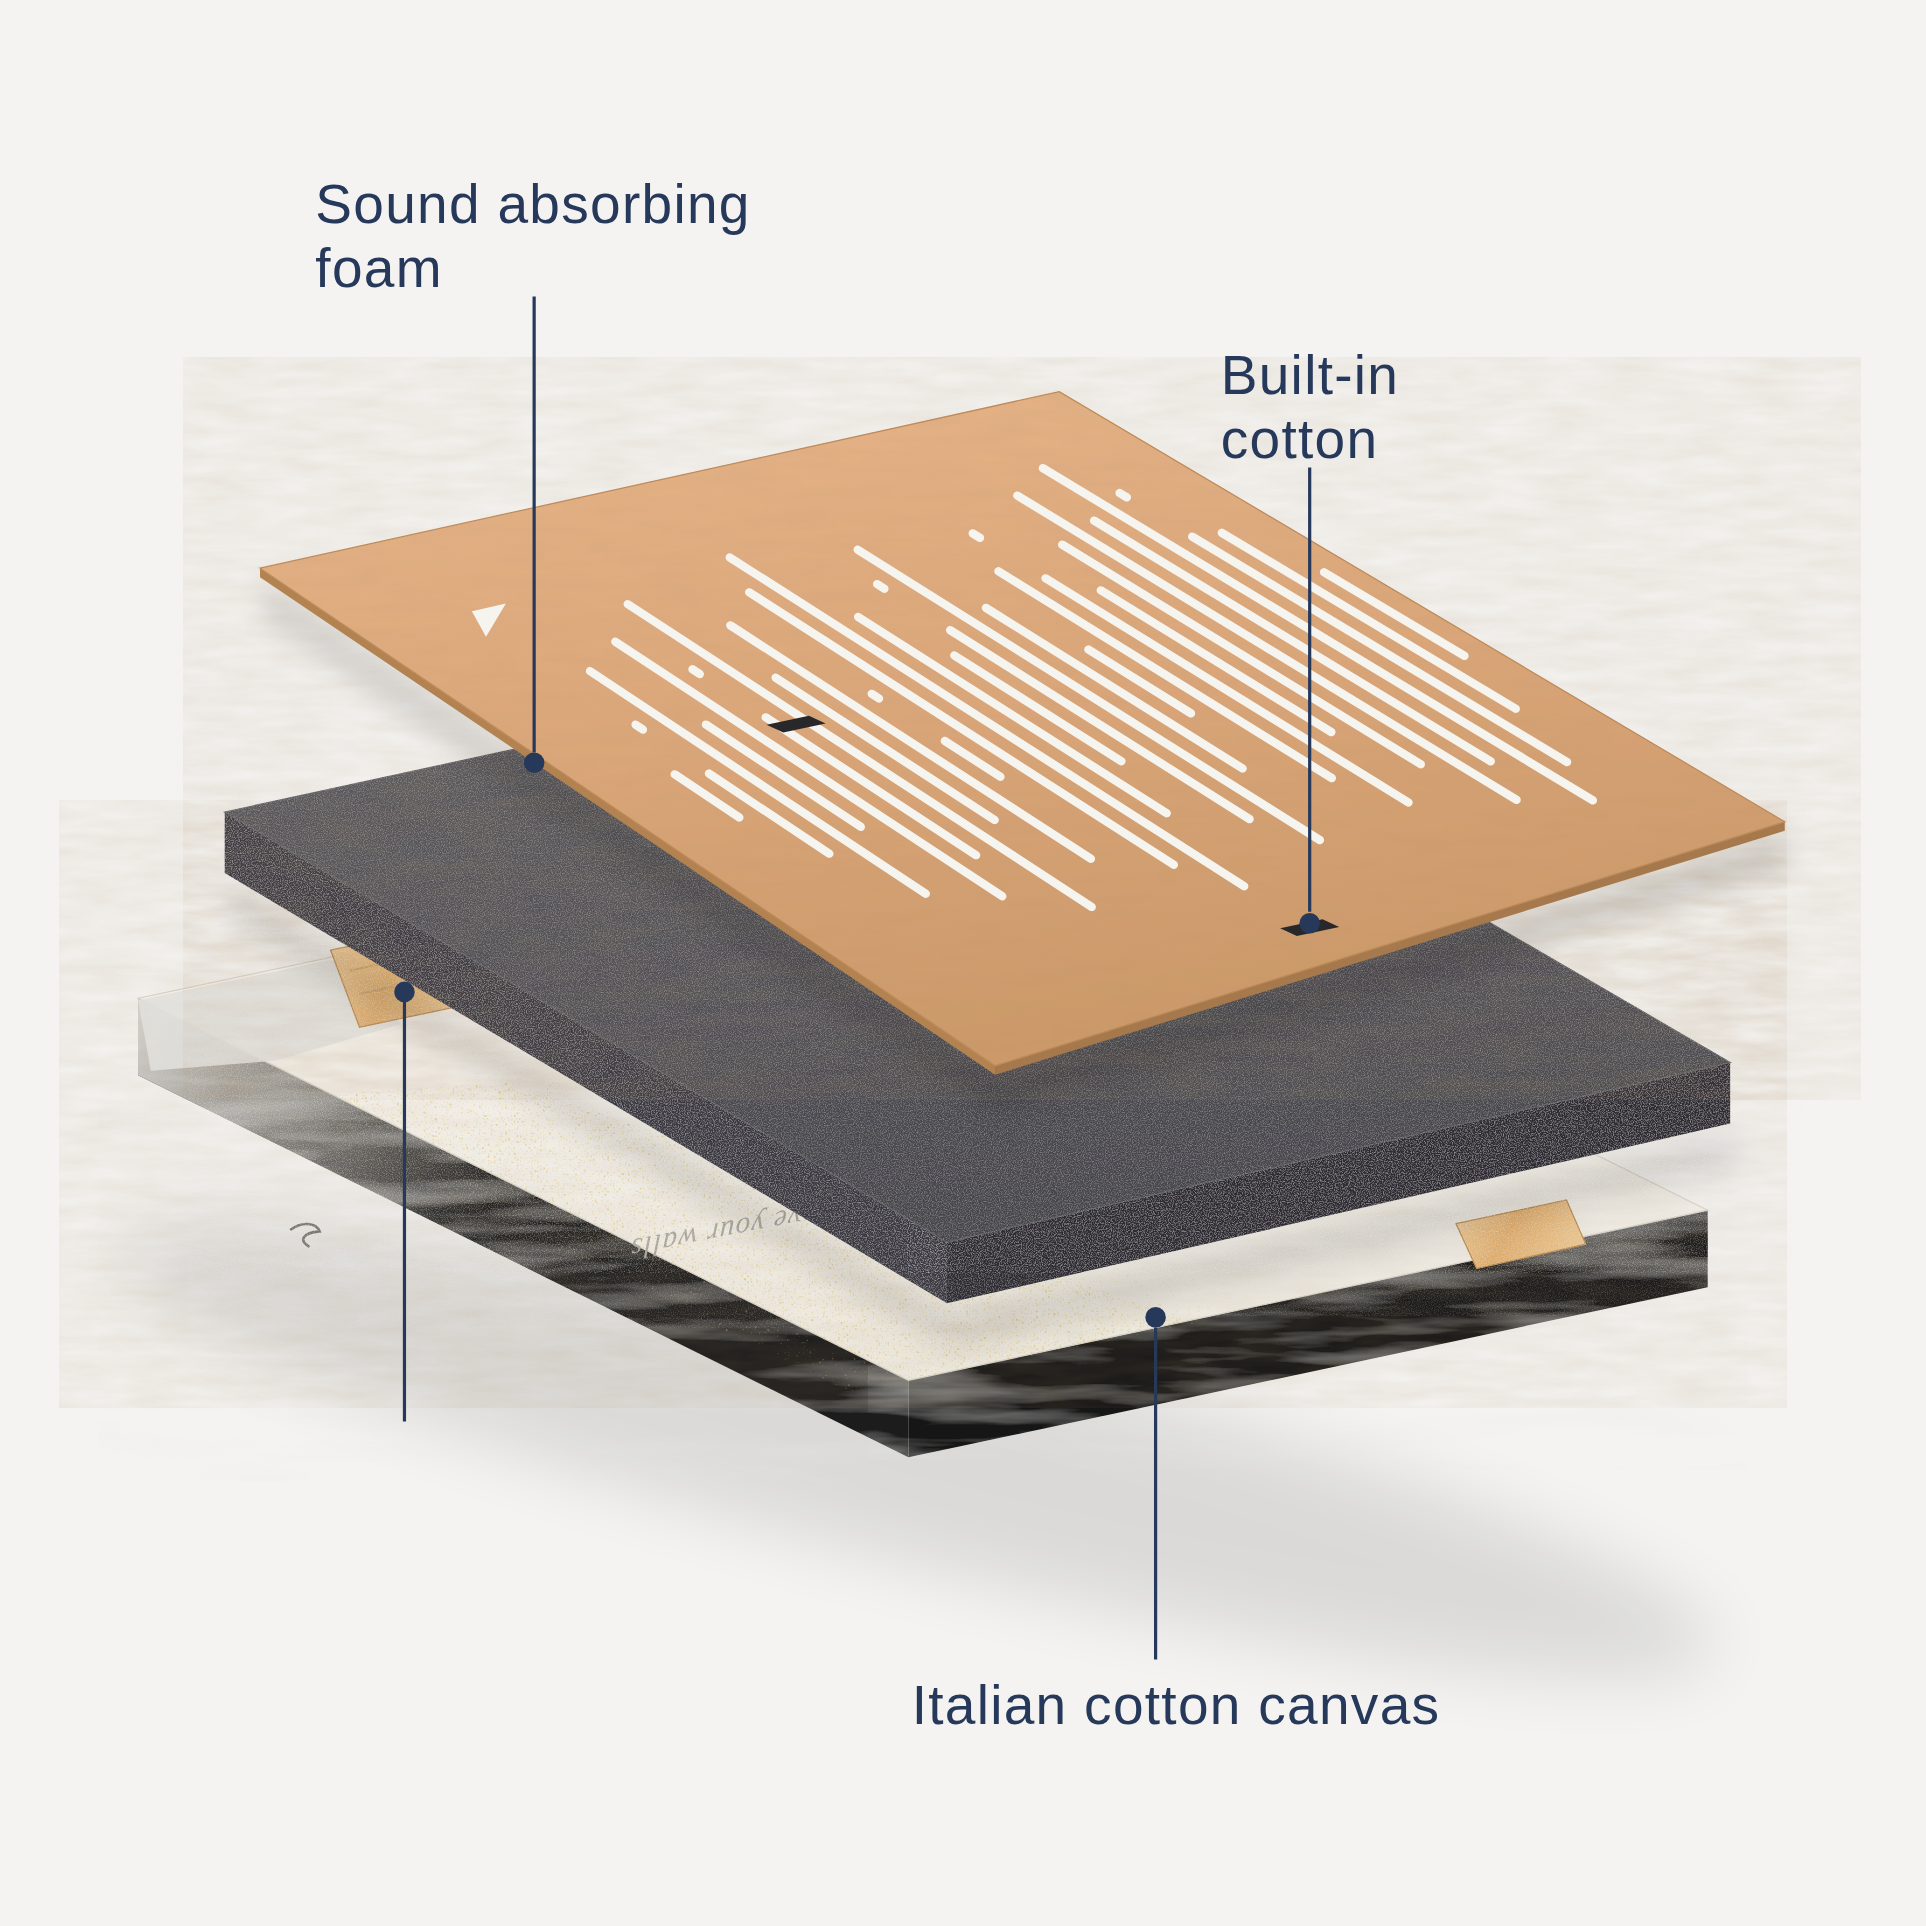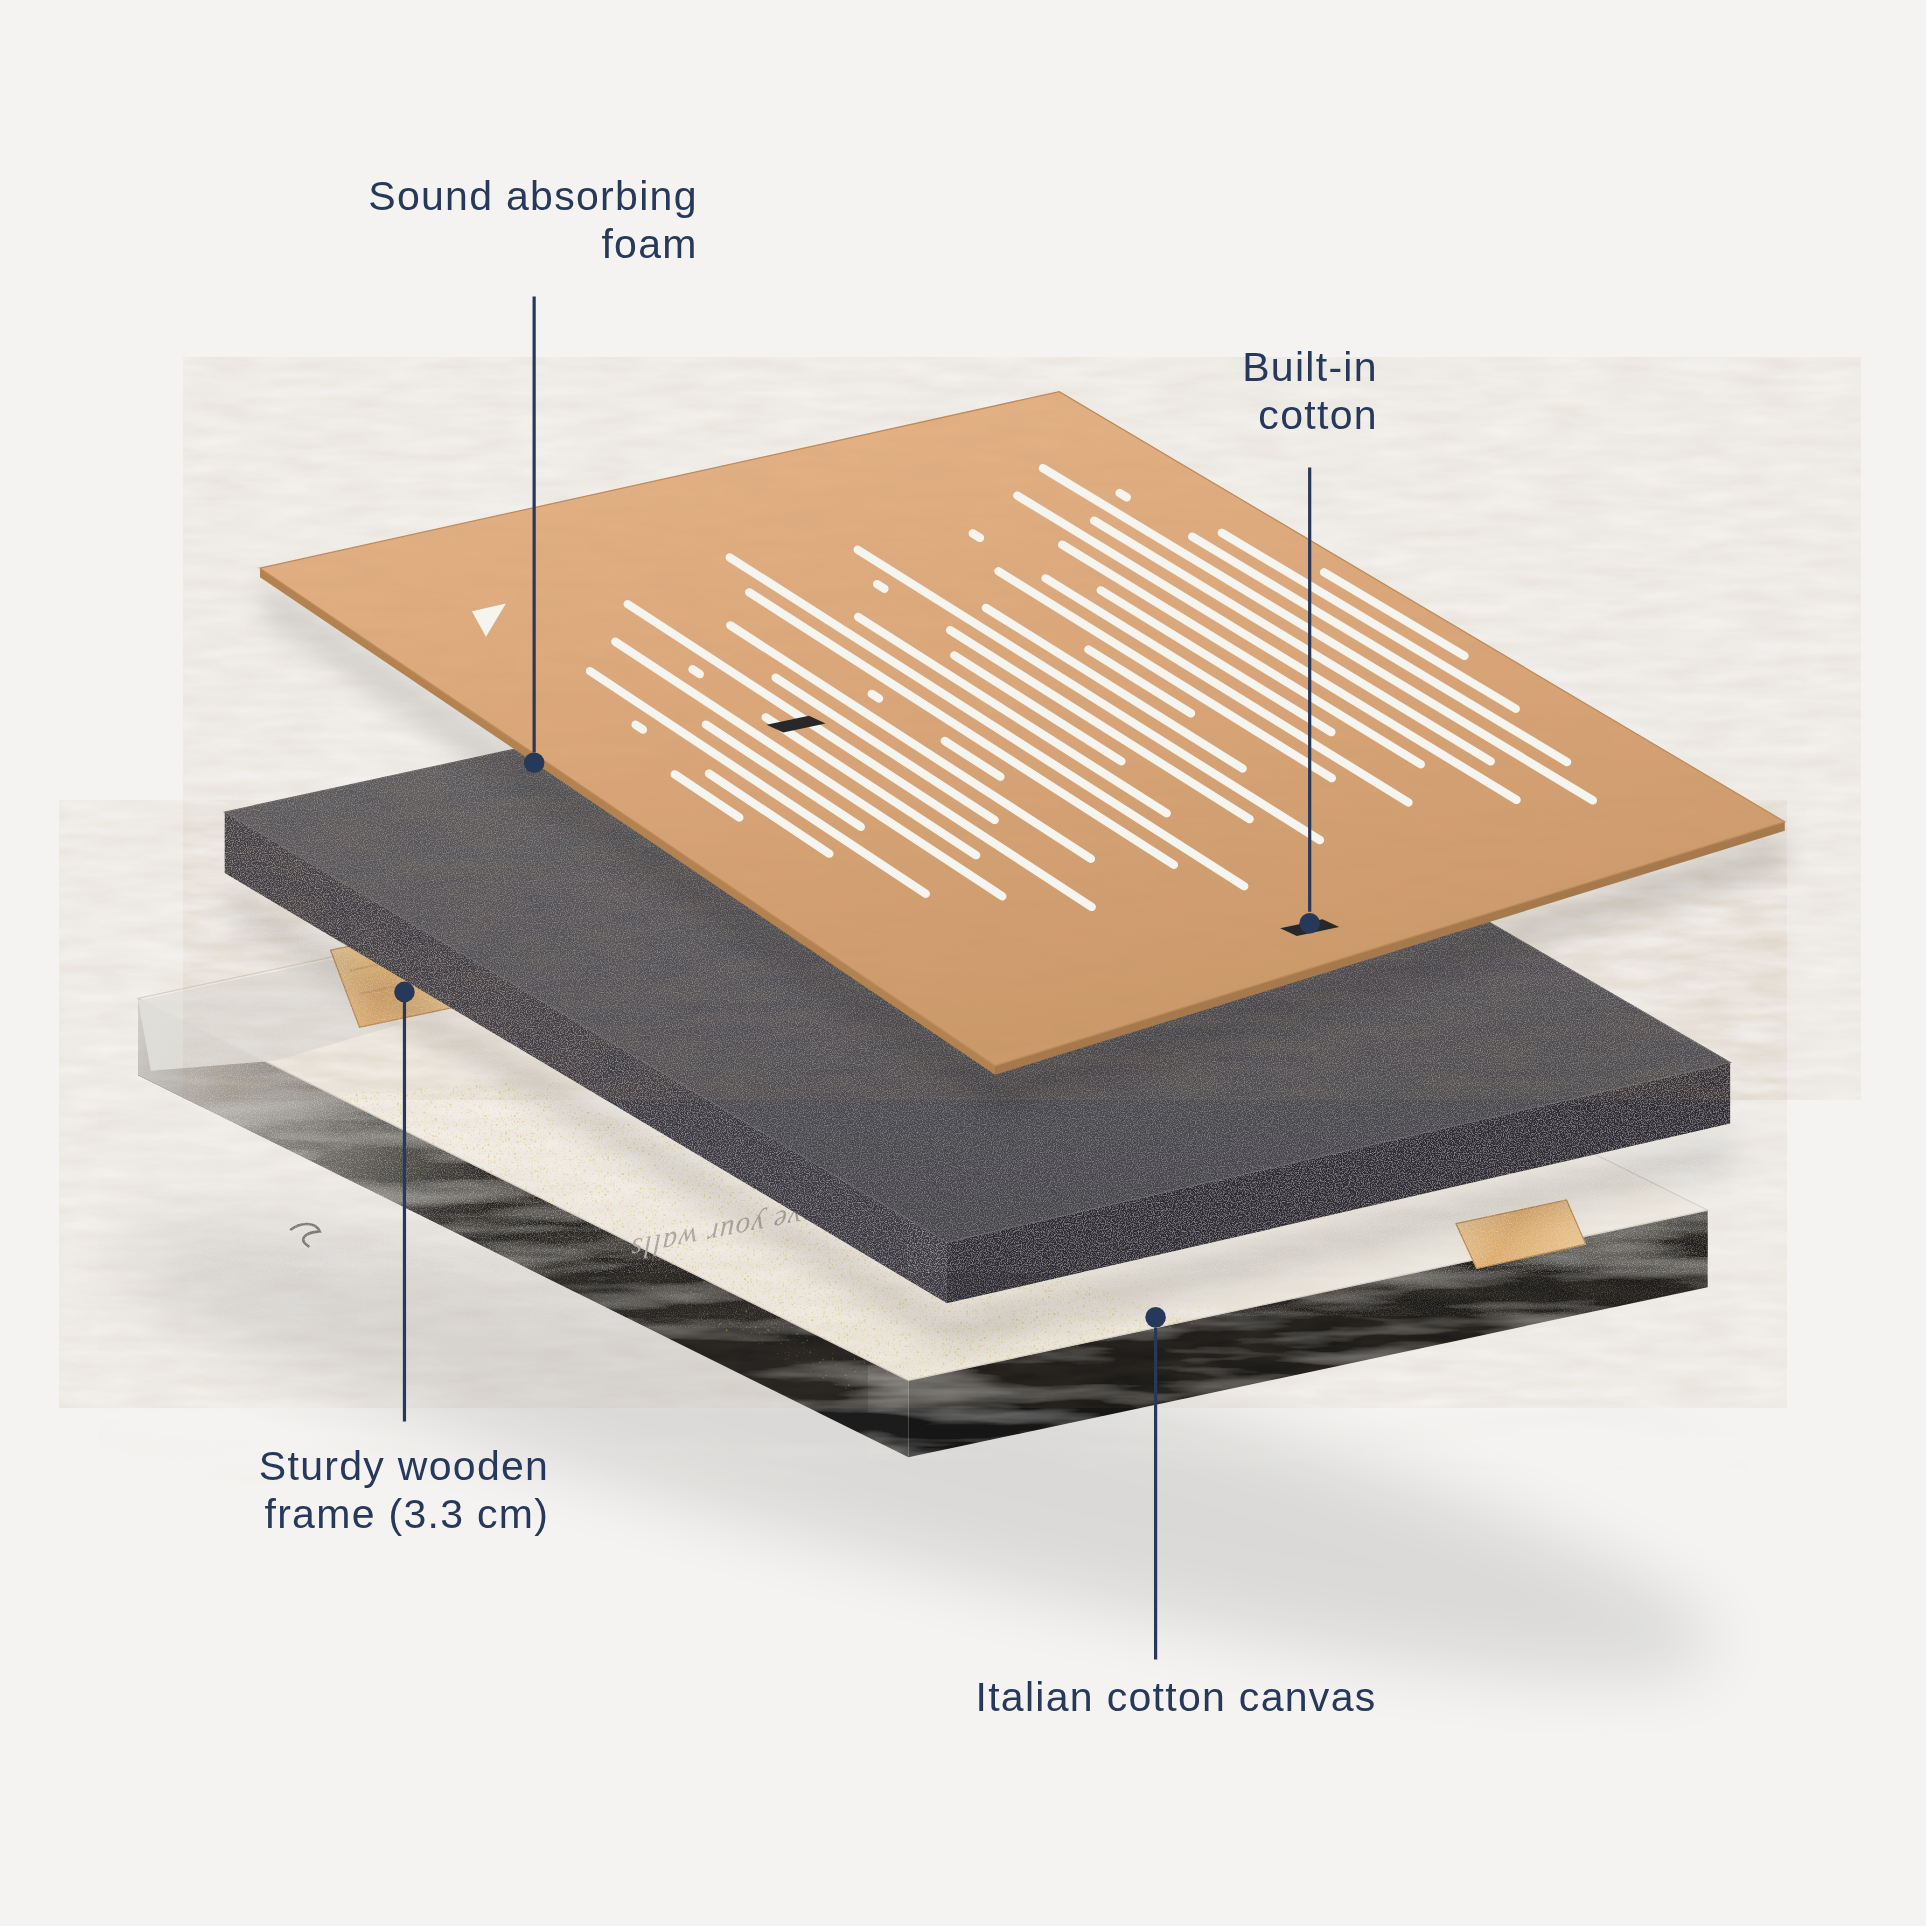--- a/index.html
+++ b/index.html
@@ -1,20 +1,20 @@
 <!DOCTYPE html>
 <html style="font-size:10.3px"><head>
 <meta charset="utf-8">
 <style>
   html,body{margin:0;padding:0;background:#f4f3f1;}
   .stage{position:relative;width:1926px;height:1926px;background:#f4f3f1;overflow:hidden;
          font-family:"Liberation Sans",sans-serif;}
   .stage svg{position:absolute;left:0;top:0;}
-  .label{position:absolute;transform:translateX(-50%);text-align:right;color:#26395b;
-         font-size:41px;line-height:1.16;letter-spacing:1.3px;white-space:nowrap;}
+  .label{position:absolute;transform:translateX(-50%);text-align:left;color:#26395b;
+         font-size:55px;line-height:1.16;letter-spacing:1.3px;white-space:nowrap;}
   #waveform-slots line{stroke-width:13;stroke-linecap:round;}
   .watermark{font-family:"Liberation Serif",serif;font-style:italic;font-size:46px;
              fill:#a8a49b;text-anchor:middle;letter-spacing:2px;}
 </style>
 </head>
 <body>
 
 <div class="stage">
 
 <svg width="1926" height="1926" viewBox="0 0 3000 3000">
@@ -169,22 +169,18 @@
 </svg>
 
 <div class="label" style="left:533px;top:173px">
   <div>Sound absorbing</div>
   <div>foam</div>
 </div>
 <div class="label" style="left:1310px;top:344px">
   <div>Built-in</div>
   <div>cotton</div>
 </div>
-<div class="label" style="left:404px;top:1443px">
-  <div>Sturdy wooden</div>
-  <div>frame (3.3 cm)</div>
-</div>
 <div class="label" style="left:1176px;top:1674px">
   <div>Italian cotton canvas</div>
 </div>
 
 </div>
 
 
 </body></html>

